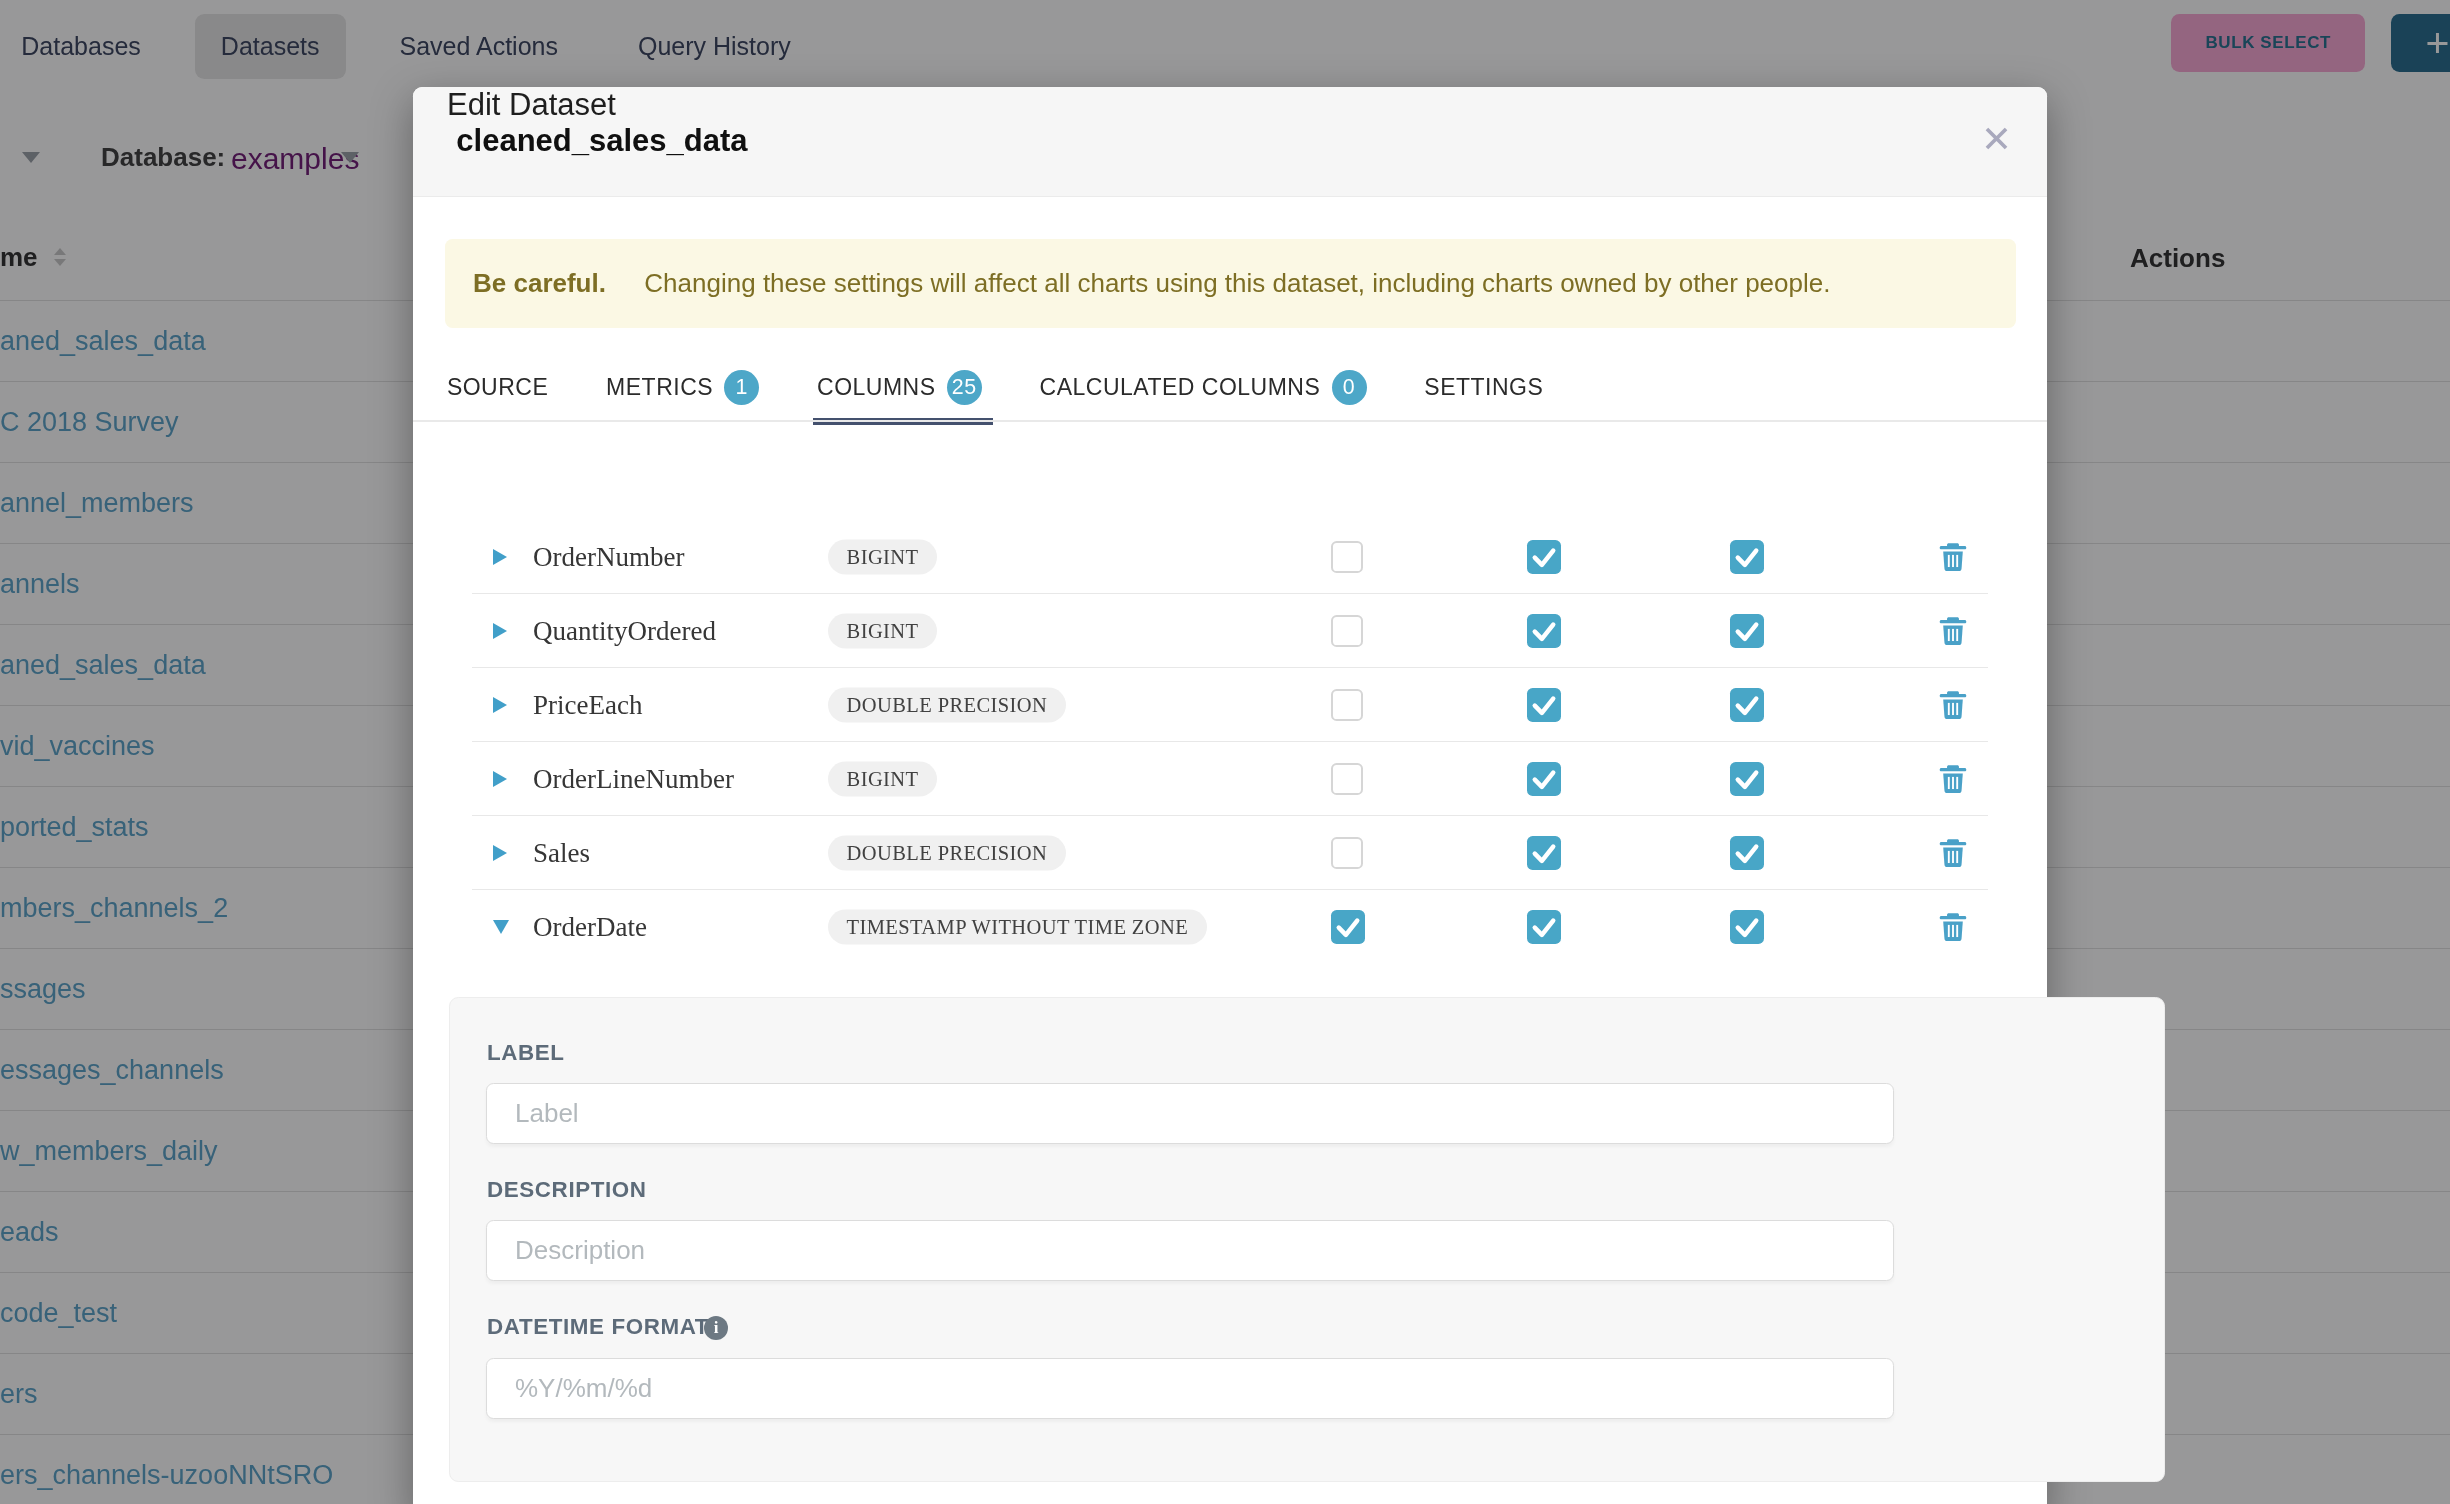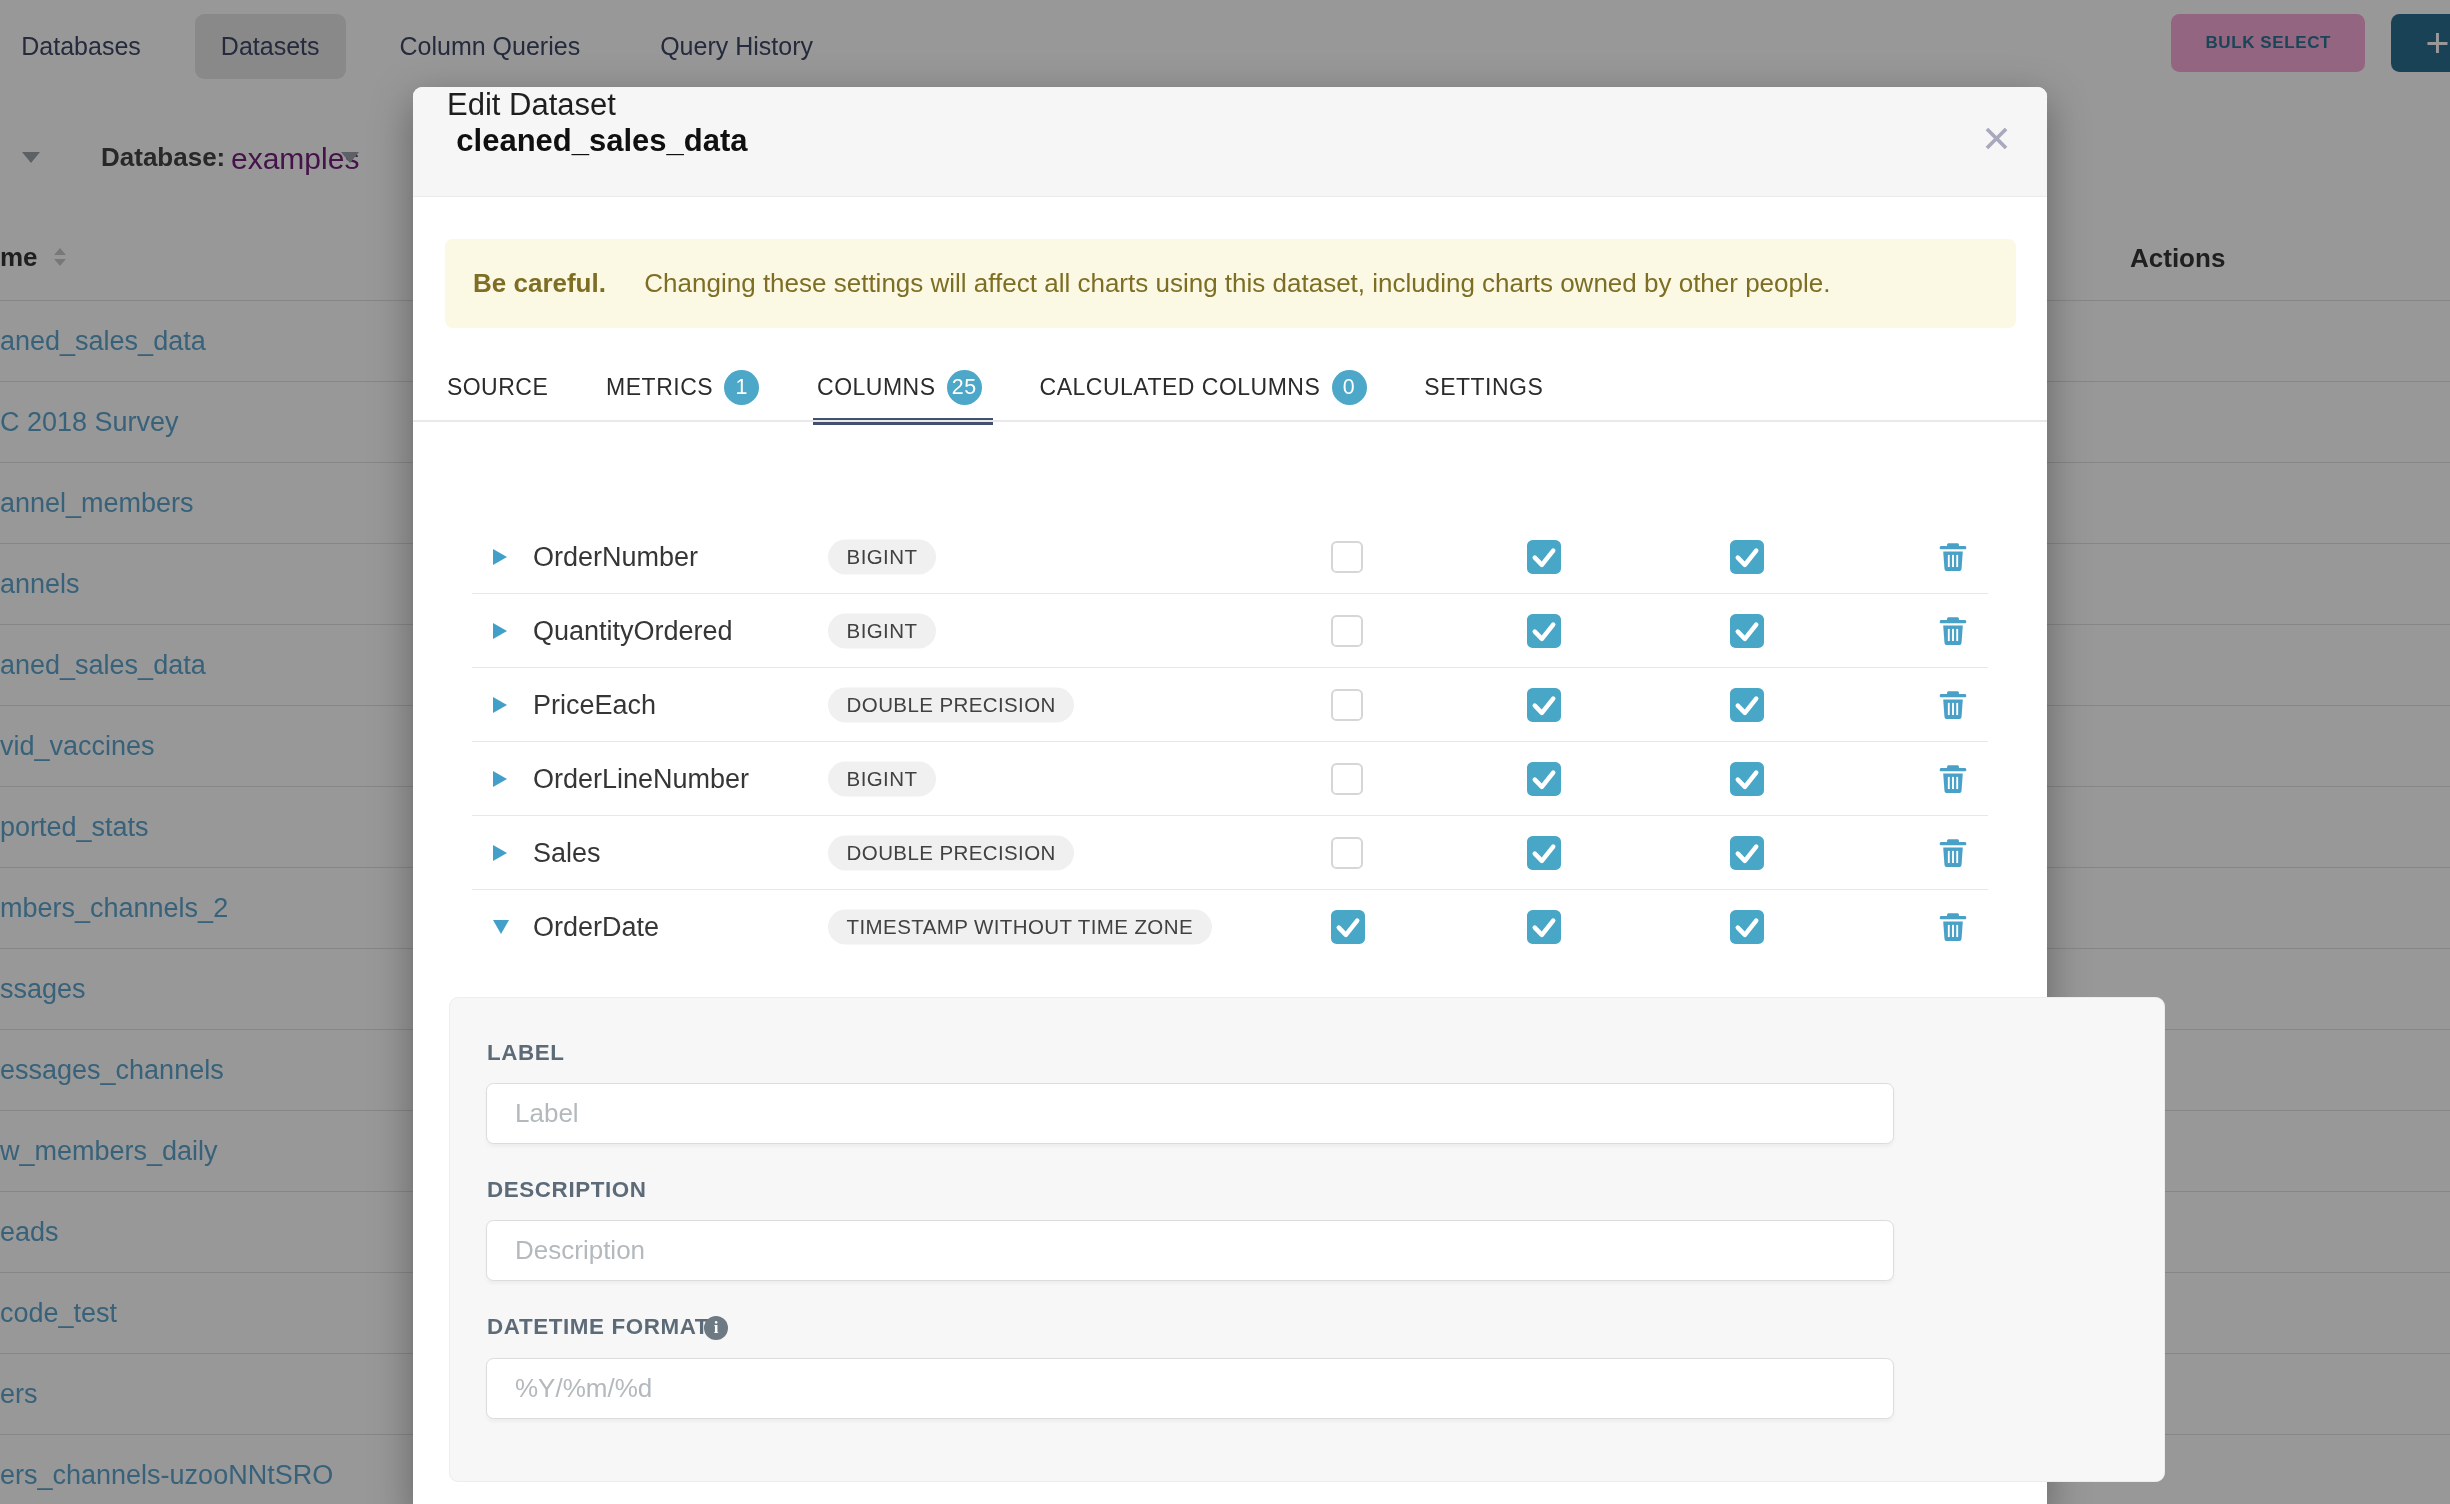--- a/index.html
+++ b/index.html
@@ -57,21 +57,21 @@
   .tab .badge{width:35px;height:35px;border-radius:50%;background:#4da7c8;color:#fff;font-size:21.4px;
     display:flex;align-items:center;justify-content:center;margin-left:11.2px;}
   .tab.active::after{content:"";position:absolute;left:-1.9px;right:-9.3px;bottom:-4.7px;height:6.5px;
     background:#44516e;}
   .tabs-sep{position:absolute;left:0;right:0;top:333px;height:1.9px;background:#e9e9e9;}
   .cols-header{position:absolute;left:59px;right:59px;top:345px;height:88px;border-bottom:1.9px solid #e2e2e2;}
   .cols-header span{position:absolute;bottom:18.6px;font-size:25px;font-weight:600;color:#222;white-space:nowrap;}
   .h-col{left:61px;}  .h-type{left:356px;}  .h-temporal{left:858px;}
   .h-filterable{left:1056px;}  .h-dimension{left:1255px;}
   .cols-body{position:absolute;left:59px;right:59px;top:433px;}
-  .col-row{position:relative;height:73px;border-bottom:1.9px solid #e8e8e8;}
+  .col-row{position:relative;height:73px;border-bottom:1.9px solid #e8e8e8;font-family:Liberation Serif, serif;}
   .col-row:last-child{border-bottom:none;}
   .row-caret{position:absolute;left:20.5px;top:50%;transform:translateY(-50%);cursor:pointer;}
   .caret-right{width:0;height:0;border-left:14px solid #419fc9;border-top:8.4px solid transparent;
     border-bottom:8.4px solid transparent;}
   .caret-down{width:0;height:0;border-top:14px solid #419fc9;border-left:8.4px solid transparent;
     border-right:8.4px solid transparent;}
   .row-name{position:absolute;left:61px;top:50%;transform:translateY(-50%);font-size:27px;color:#363636;white-space:nowrap;}
   .row-pill{position:absolute;left:356px;top:50%;transform:translateY(-50%);background:#f0f0f0;
     border-radius:17.7px;height:35px;display:flex;align-items:center;padding:0 18.6px;font-size:20.5px;
     color:#414141;letter-spacing:0.4px;white-space:nowrap;}
@@ -98,21 +98,21 @@
 </head>
 <body>
 
 <div>
 
   <div class="bg-page">
     <div class="topnav">
       <div class="nav-items">
           <div class="nav-item">Databases</div>
           <div class="nav-item active">Datasets</div>
-          <div class="nav-item">Column Queries</div>
+          <div class="nav-item">Saved Actions</div>
           <div class="nav-item">Query History</div>
         </div>
       <button class="bulk-btn">BULK SELECT</button>
       <button class="plus-btn">+</button>
     </div>
 
     <div class="flt-caret-left">
       <div class="caret-down-sm"></div>
     </div>
     <div class="db-label">Database:</div>

